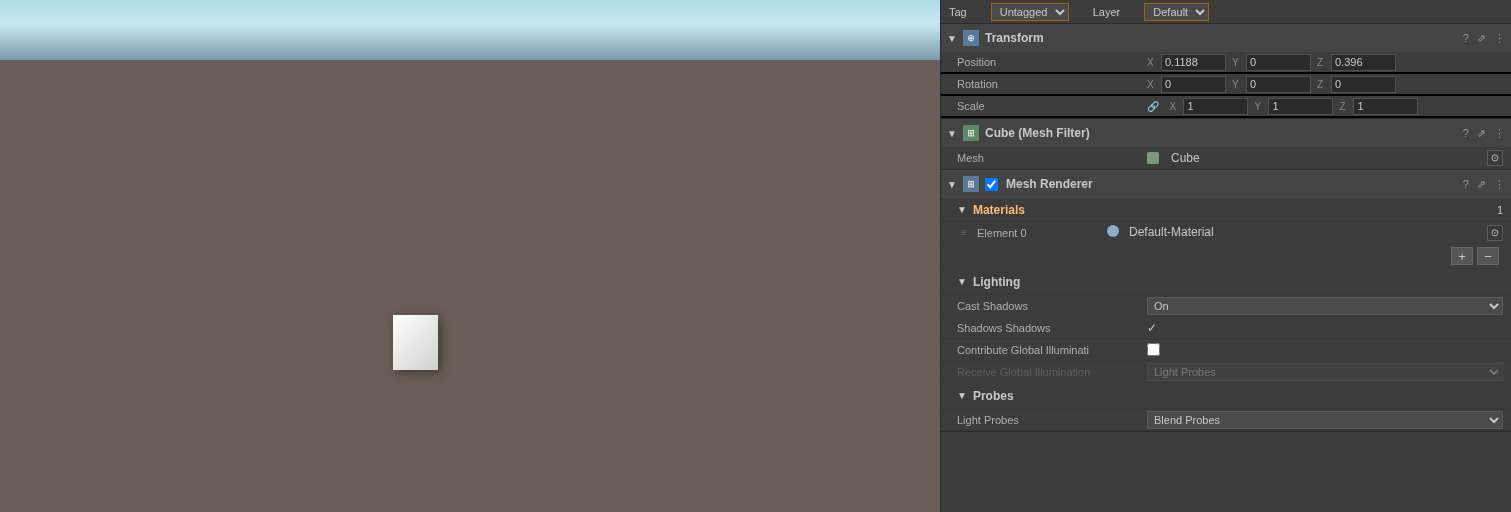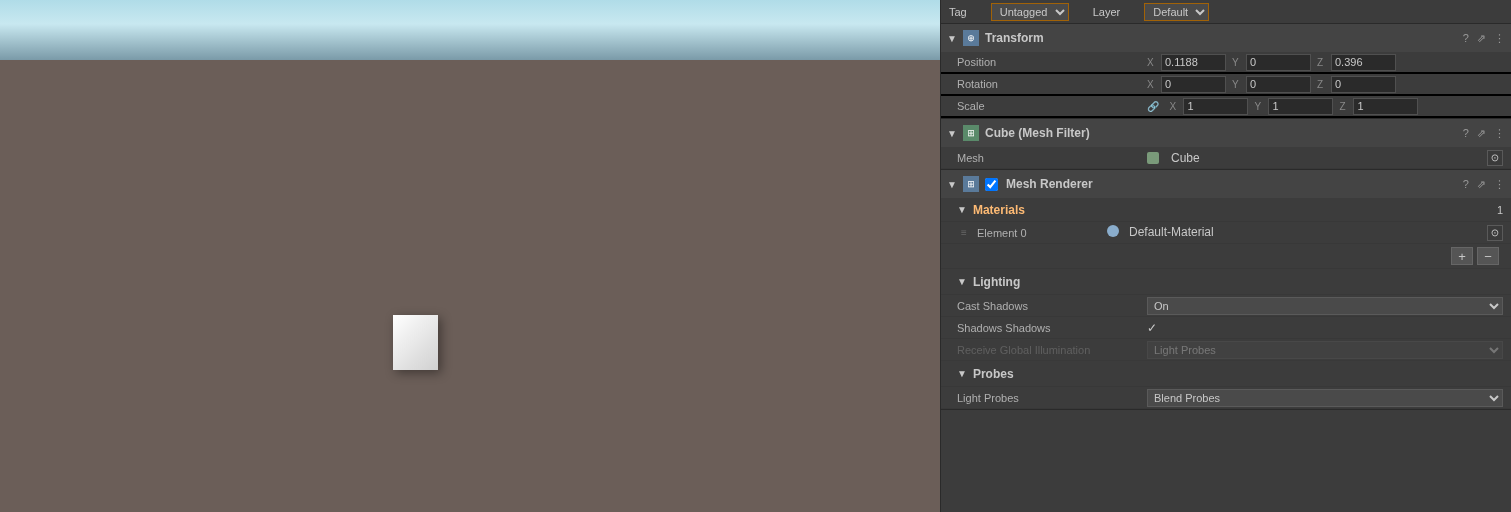--- a/index.html
+++ b/index.html
@@ -550,20 +550,26 @@
       </div>
     </div>
 
     <div class="property-row">
       <div class="prop-label">Shadows Shadows</div>
       <div class="prop-value">
         <span class="check-icon">✓</span>
       </div>
     </div>
 
+    <div class="property-row">
+      <div class="prop-label">Contribute Global Illuminati</div>
+      <div class="prop-value">
+        <input type="checkbox" class="prop-checkbox" style="">
+      </div>
+    </div>
 
     <div class="property-row" style="opacity:0.6;">
       <div class="prop-label disabled-text">Receive Global Illumination</div>
       <div class="prop-value">
         <select class="prop-select" disabled="">
           <option>Light Probes</option>
         </select>
       </div>
     </div>
 

